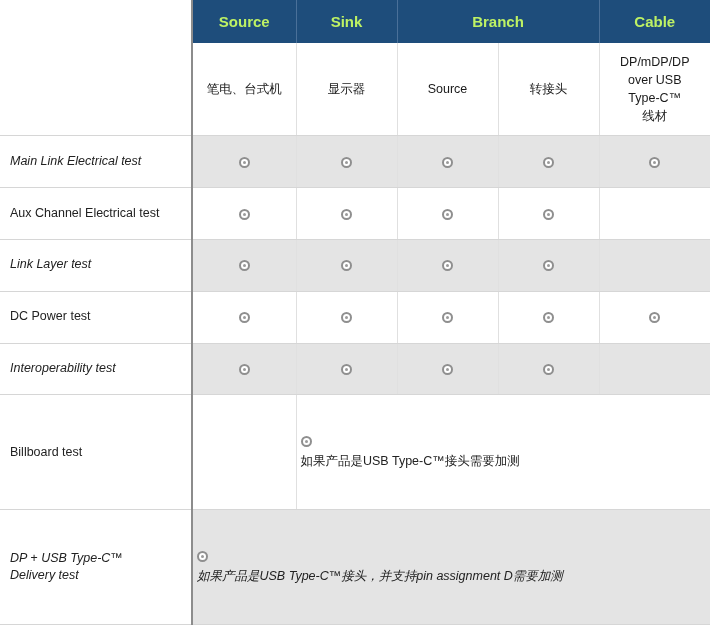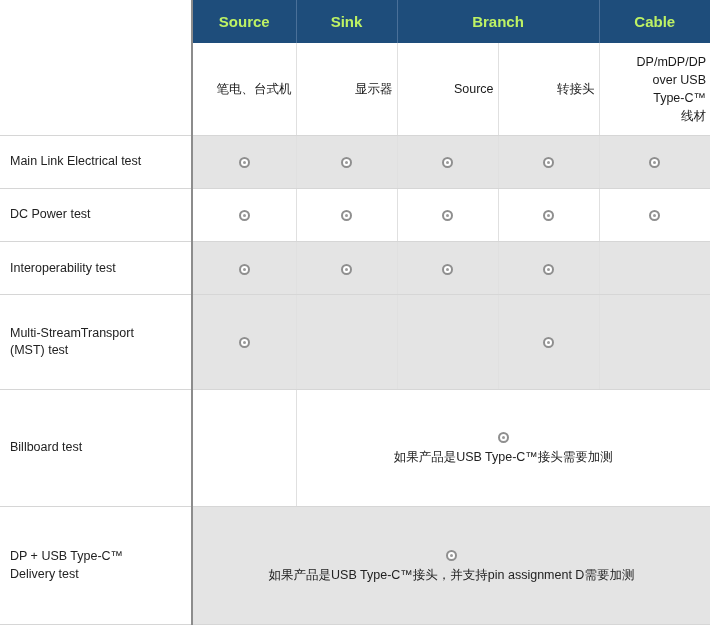--- a/index.html
+++ b/index.html
@@ -40,21 +40,21 @@
   .hdr-row th.corner-blank {
     background: #ffffff;
     border: none;
     border-right: 2px solid #8c8c8c;
   }
   .hdr-row th.last-col { border-right: none; margin-top: 16px; }
 
   
   .sub-row td {
     height: 88px;
-    text-align: right;
+    text-align: center;
     vertical-align: middle;
     background: #ffffff;
     border-bottom: 1px solid #d6d6d6;
     border-right: 1px solid #e0e0e0;
     font-size: 12.5px;
     line-height: 1.45;
     padding: 2px 4px;
   }
   .sub-row td.rowlabel {
     border-right: 2px solid #8c8c8c;
@@ -63,21 +63,21 @@
 
   
   tbody td {
     border-bottom: 1px solid #d6d6d6;
     border-right: 1px solid #e0e0e0;
     vertical-align: middle;
     padding: 2px 4px;
   }
   tbody td.last-col { border-right: none; }
 
-  tbody tr.shade td { background: #e4e4e4; }
+  tbody tr.shade td { background: #e4e4e4; font-style: italic; }
   tbody tr.plain td { background: #ffffff; }
 
   
   tbody td.rowlabel {
     background: #ffffff !important;
     text-align: left;
     padding-left: 10px;
     font-size: 12.5px;
     line-height: 1.4;
     border-right: 2px solid #8c8c8c;
@@ -107,21 +107,20 @@
     top: 50%;
     width: 3px;
     height: 3px;
     margin: -1.5px 0 0 -1.5px;
     border-radius: 50%;
     background: #9a9a9a;
   }
 
   
   td.note-cell {
-    text-align: center;
     line-height: 1.55;
     padding-top: 5px;
     padding-bottom: 5px;
   }
   td.note-cell .ring { margin-bottom: 2px; }
   .note-text {
     display: block;
     font-size: 12.5px;
     color: #222222;
   }
@@ -167,52 +166,57 @@
 
     <tr class="shade">
       <td class="rowlabel">Main Link Electrical test</td>
       <td class="mark-cell"><span class="ring"></span></td>
       <td class="mark-cell"><span class="ring"></span></td>
       <td class="mark-cell"><span class="ring"></span></td>
       <td class="mark-cell"><span class="ring"></span></td>
       <td class="mark-cell last-col"><span class="ring"></span></td>
     </tr>
 
-
+    <tr class="plain">
+      <td class="rowlabel">Aux Channel Electrical test</td>
+      <td class="mark-cell"><span class="ring"></span></td>
+      <td class="mark-cell"><span class="ring"></span></td>
+      <td class="mark-cell"><span class="ring"></span></td>
+      <td class="mark-cell"><span class="ring"></span></td>
+      <td class="mark-cell last-col empty-cell"></td>
+    </tr>
+
+    <tr class="shade">
+      <td class="rowlabel">Link Layer test</td>
+      <td class="mark-cell"><span class="ring"></span></td>
+      <td class="mark-cell"><span class="ring"></span></td>
+      <td class="mark-cell"><span class="ring"></span></td>
+      <td class="mark-cell"><span class="ring"></span></td>
+      <td class="mark-cell last-col empty-cell"></td>
+    </tr>
 
     <tr class="plain">
       <td class="rowlabel">DC Power test</td>
       <td class="mark-cell"><span class="ring"></span></td>
       <td class="mark-cell"><span class="ring"></span></td>
       <td class="mark-cell"><span class="ring"></span></td>
       <td class="mark-cell"><span class="ring"></span></td>
       <td class="mark-cell last-col"><span class="ring"></span></td>
     </tr>
 
     <tr class="shade">
       <td class="rowlabel">Interoperability test</td>
       <td class="mark-cell"><span class="ring"></span></td>
       <td class="mark-cell"><span class="ring"></span></td>
       <td class="mark-cell"><span class="ring"></span></td>
       <td class="mark-cell"><span class="ring"></span></td>
       <td class="mark-cell last-col empty-cell"></td>
     </tr>
 
 
-    <tr class="shade">
-      <td class="rowlabel">
-        <span>Multi-StreamTransport</span><br>
-        <span>(MST) test</span>
-      </td>
-      <td class="mark-cell"><span class="ring"></span></td>
-      <td class="mark-cell empty-cell"></td>
-      <td class="mark-cell empty-cell"></td>
-      <td class="mark-cell"><span class="ring"></span></td>
-      <td class="mark-cell last-col empty-cell"></td>
-    </tr>
 
     <tr class="plain">
       <td class="rowlabel">Billboard test</td>
       <td class="mark-cell empty-cell"></td>
       <td class="note-cell last-col" colspan="4">
         <span class="ring"></span>
         <span class="note-text">如果产品是USB Type-C™接头需要加测</span>
       </td>
     </tr>
 

